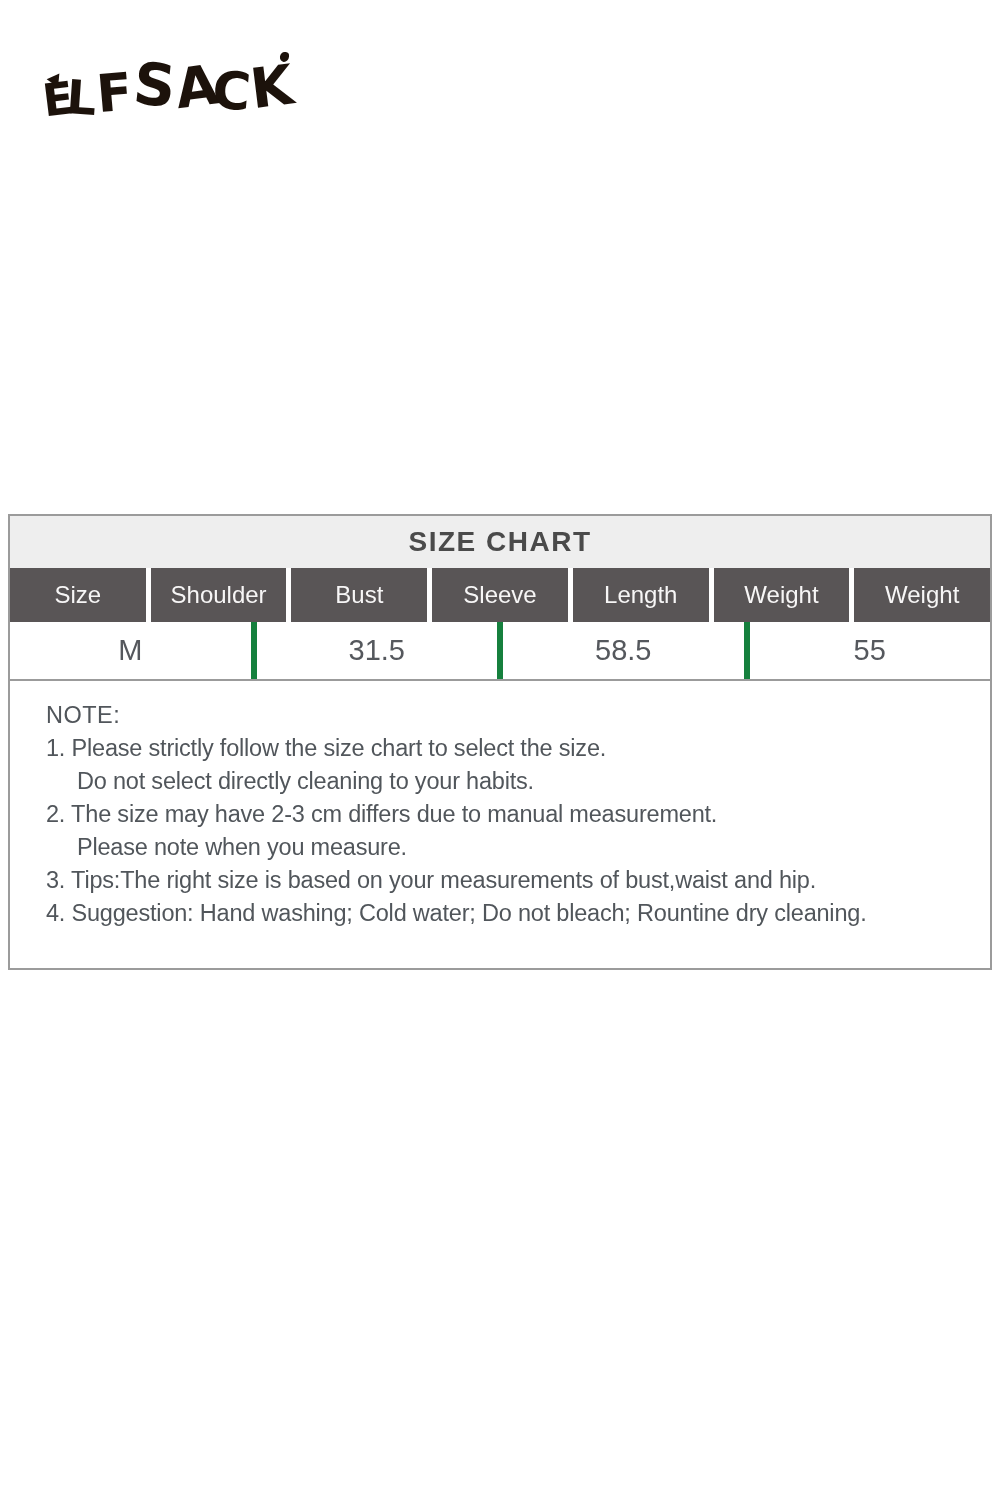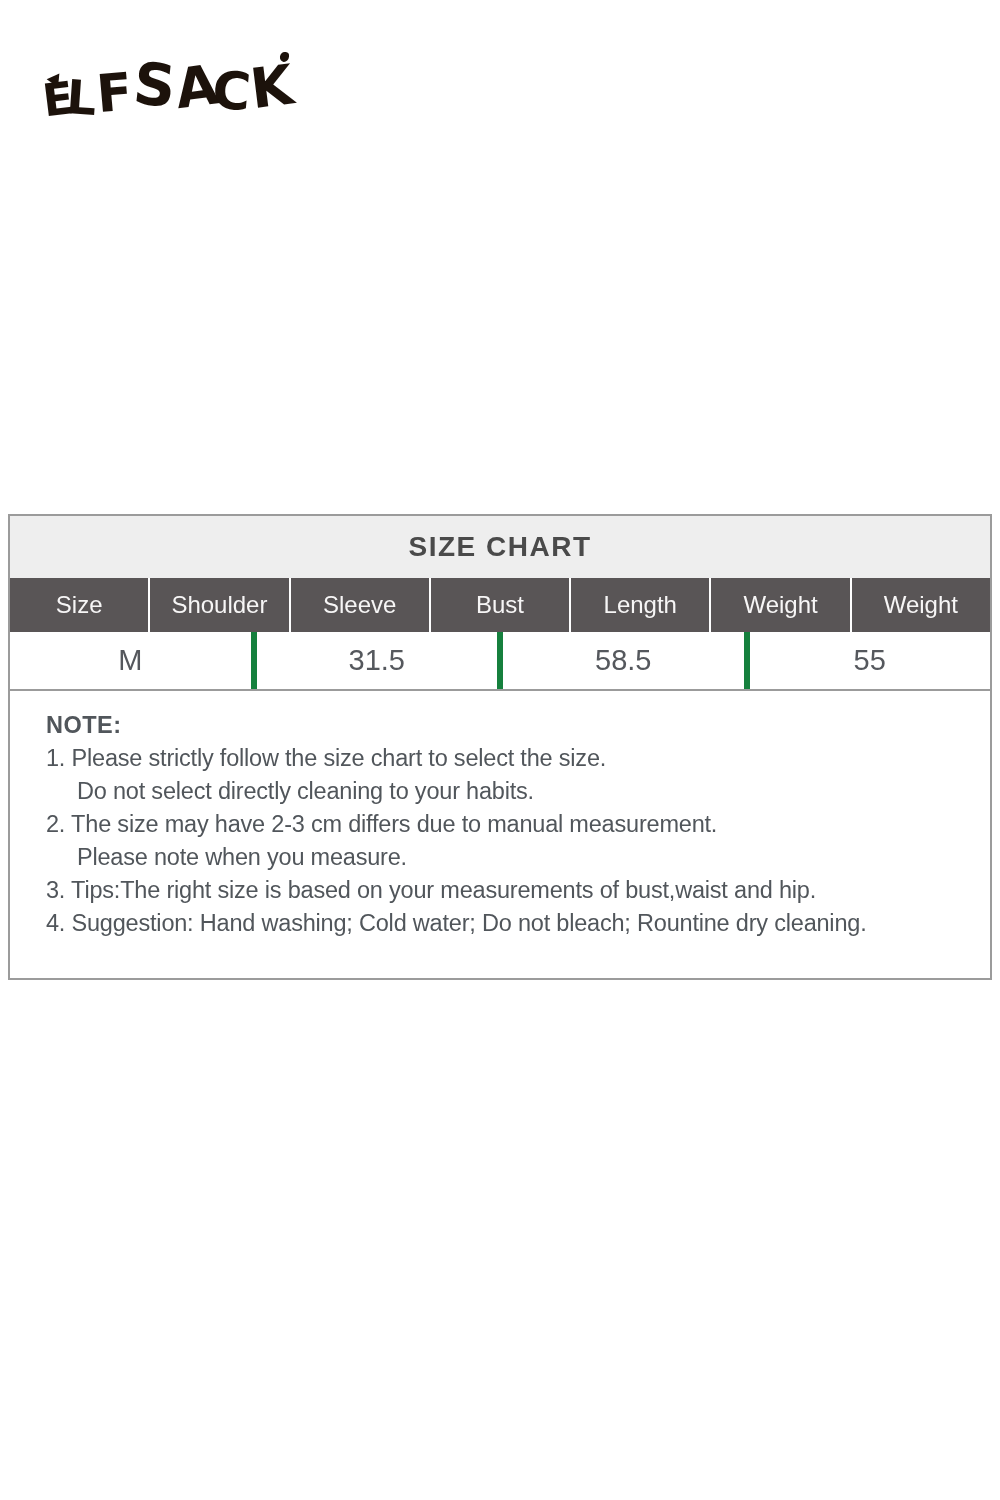--- a/index.html
+++ b/index.html
@@ -54,21 +54,21 @@
   
   .chart-box {
     position: absolute;
     left: 8px;
     top: 514px;
     width: 980px;
     border: 2px solid #9b9b9b;
     background: #ffffff;
   }
   .chart-title {
-    height: 62px;
+    height: 52px;
     background: #eeeeee;
     display: flex;
     align-items: center;
     justify-content: center;
     font-size: 28px;
     font-weight: bold;
     letter-spacing: 1.5px;
     color: #4a4a4a;
   }
   .trow { display: flex; width: 100%; }
@@ -77,41 +77,41 @@
     display: flex;
     align-items: center;
     justify-content: center;
     box-sizing: border-box;
   }
   .head-row { background: #595556; }
   .head-row .cell {
     height: 54px;
     color: #f7f6f6;
     font-size: 24px;
-    border-left: 2px solid #ffffff;
+    border-left: 5px solid #ffffff;
   }
   .head-row .cell:first-child { border-left: none; }
   .data-row .cell {
     height: 57px;
     color: #55585d;
     font-size: 29px;
     border-left: 6px solid #15803d;
   }
   .data-row .cell:first-child { border-left: none; }
 
   
   .note-box {
     border-top: 2px solid #9b9b9b;
     padding: 18px 20px 38px 36px;
     color: #51565b;
     font-size: 23.5px;
     line-height: 33px;
     letter-spacing: -0.2px;
   }
-  .note-heading { font-weight: bold; letter-spacing: 0.5px; }
+  .note-heading { font-weight: normal; letter-spacing: 0.5px; }
   .note-line.indent { padding-left: 31px; }
 </style>
 </head>
 <body>
 
 <div class="logo">
   <span class="ltr ltr-e">
     <span class="flag-mark"></span>
     <span>E</span>
   </span><span class="ltr ltr-l"><span>L</span></span><span class="ltr ltr-f"><span>F</span></span><span class="ltr ltr-s"><span>S</span></span><span class="ltr ltr-a"><span>A</span></span><span class="ltr ltr-c"><span>C</span></span><span class="ltr ltr-k">
@@ -120,22 +120,22 @@
   </span>
 </div>
 
 <div class="chart-box">
 
   <div class="chart-title">SIZE CHART</div>
 
   <div class="trow head-row">
     <div class="cell">Size</div>
     <div class="cell">Shoulder</div>
+    <div class="cell">Bust</div>
     <div class="cell">Sleeve</div>
-    <div class="cell">Bust</div>
     <div class="cell">Length</div>
     <div class="cell">Weight</div>
     <div class="cell">Weight</div>
   </div>
 
   <div class="trow data-row">
     <div class="cell">M</div>
     <div class="cell">31.5</div>
     <div class="cell">58.5</div>
     <div class="cell">55</div>

